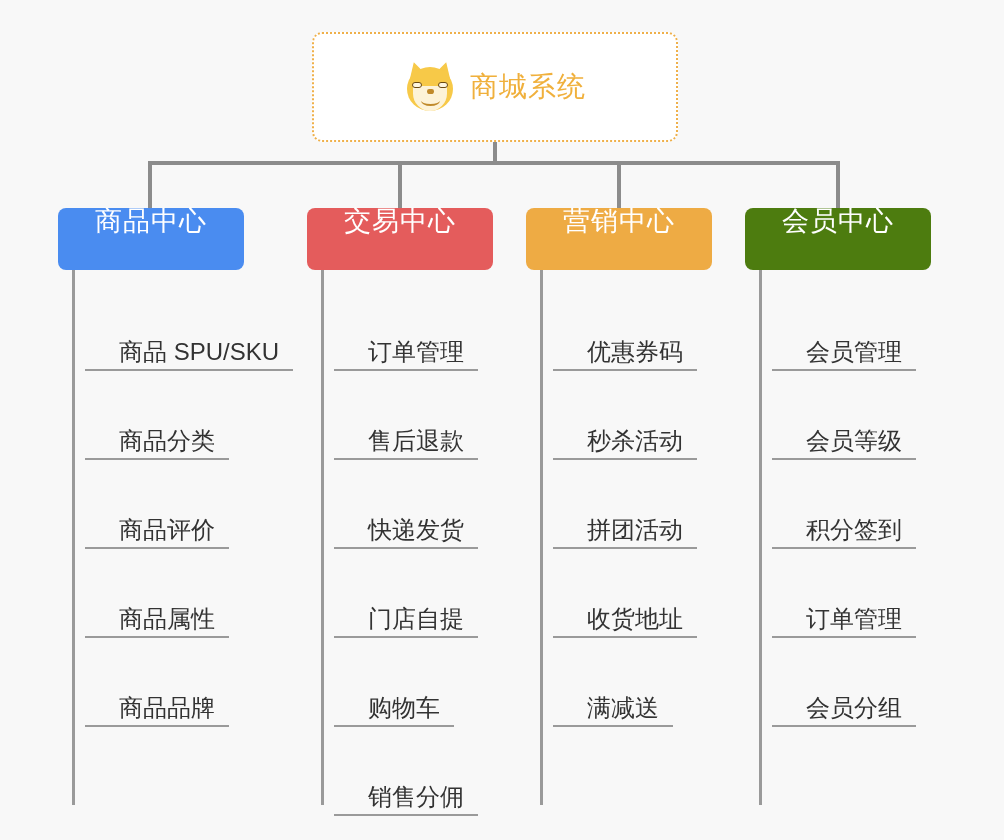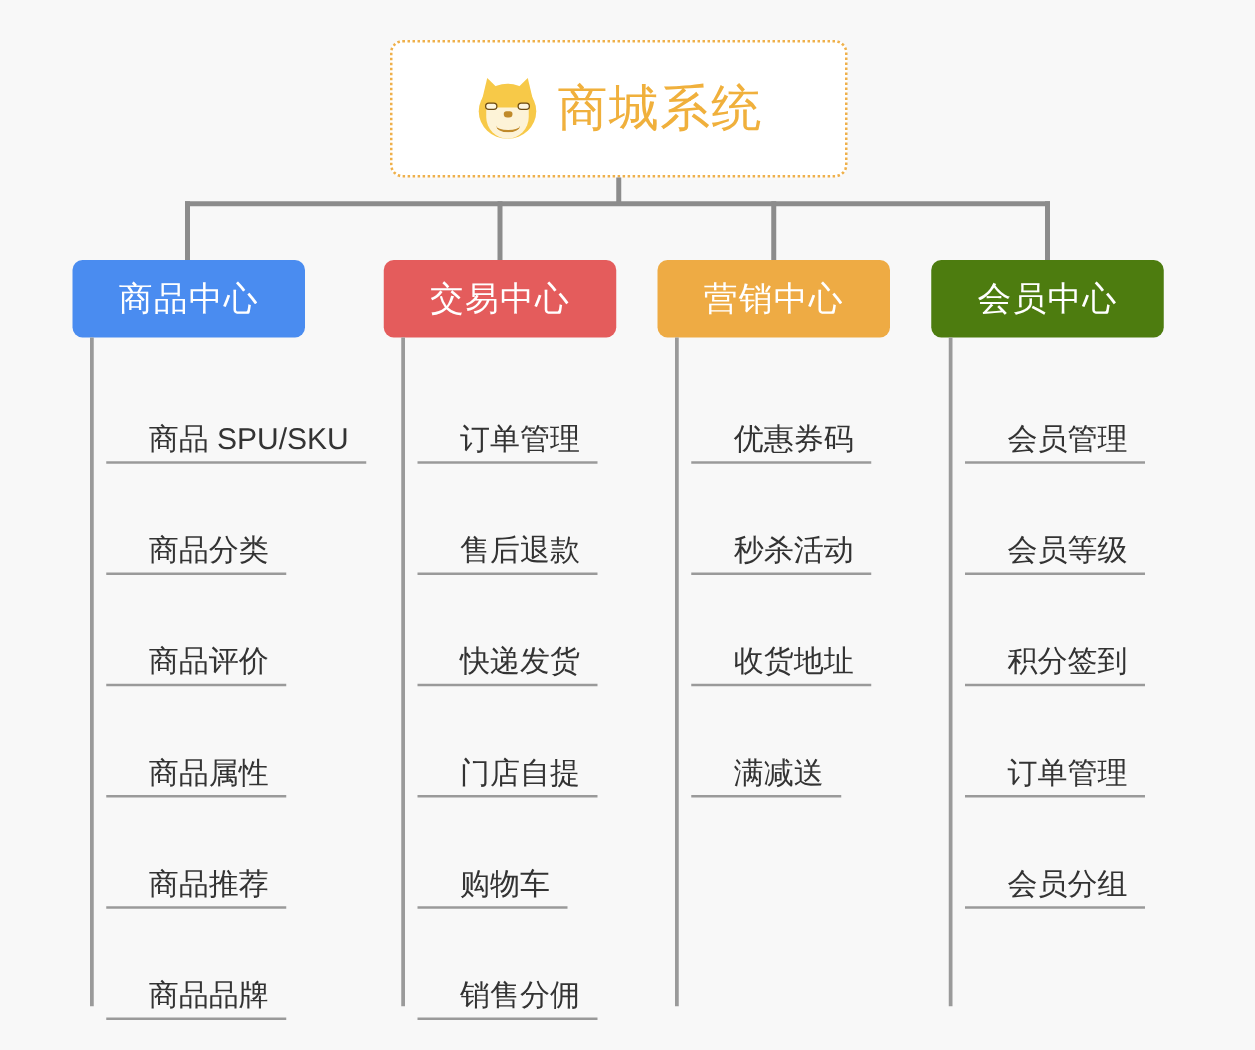--- a/index.html
+++ b/index.html
@@ -39,21 +39,21 @@
     justify-content: center;
     gap: 14px;
   }
   .root-emoji {
     width: 52px;
     height: 52px;
     position: relative;
     flex: 0 0 auto;
   }
   .root-title {
-    font-size: 40px;
+    font-size: 28px;
     line-height: 1;
     color: #f0b03c;
     letter-spacing: 1px;
     white-space: nowrap;
   }
 
   
   .conn {
     position: absolute;
     background: #8c8c8c;
@@ -81,21 +81,21 @@
     position: absolute;
     top: 208px;
     width: 186px;
   }
   .col-header {
     width: 186px;
     height: 62px;
     box-sizing: border-box;
     border-radius: 8px;
     display: flex;
-    align-items: center;
+    align-items: flex-start;
     justify-content: center;
     color: #ffffff;
     font-size: 27px;
     letter-spacing: 1px;
     line-height: 1;
     white-space: nowrap;
   }
 
   .col-branch {
     position: relative;
@@ -243,24 +243,20 @@
           <li class="leaf-item">
             <span class="leaf-rule" style="width: 144px;"></span>
             <span class="leaf-label">商品评价</span>
           </li>
           <li class="leaf-item">
             <span class="leaf-rule" style="width: 144px;"></span>
             <span class="leaf-label">商品属性</span>
           </li>
           <li class="leaf-item">
             <span class="leaf-rule" style="width: 144px;"></span>
-            <span class="leaf-label">商品推荐</span>
-          </li>
-          <li class="leaf-item">
-            <span class="leaf-rule" style="width: 144px;"></span>
             <span class="leaf-label">商品品牌</span>
           </li>
         </ul>
       </div>
     </div>
   <div class="column" style="left:307px;">
       <div class="col-header" style="background: rgb(228, 92, 92);">
         <span>交易中心</span>
       </div>
       <div class="col-branch">
@@ -303,20 +299,24 @@
           <li class="leaf-item">
             <span class="leaf-rule" style="width: 144px;"></span>
             <span class="leaf-label">优惠券码</span>
           </li>
           <li class="leaf-item">
             <span class="leaf-rule" style="width: 144px;"></span>
             <span class="leaf-label">秒杀活动</span>
           </li>
           <li class="leaf-item">
             <span class="leaf-rule" style="width: 144px;"></span>
+            <span class="leaf-label">拼团活动</span>
+          </li>
+          <li class="leaf-item">
+            <span class="leaf-rule" style="width: 144px;"></span>
             <span class="leaf-label">收货地址</span>
           </li>
           <li class="leaf-item">
             <span class="leaf-rule" style="width: 120px;"></span>
             <span class="leaf-label">满减送</span>
           </li>
         </ul>
       </div>
     </div>
   <div class="column" style="left:745px;">

